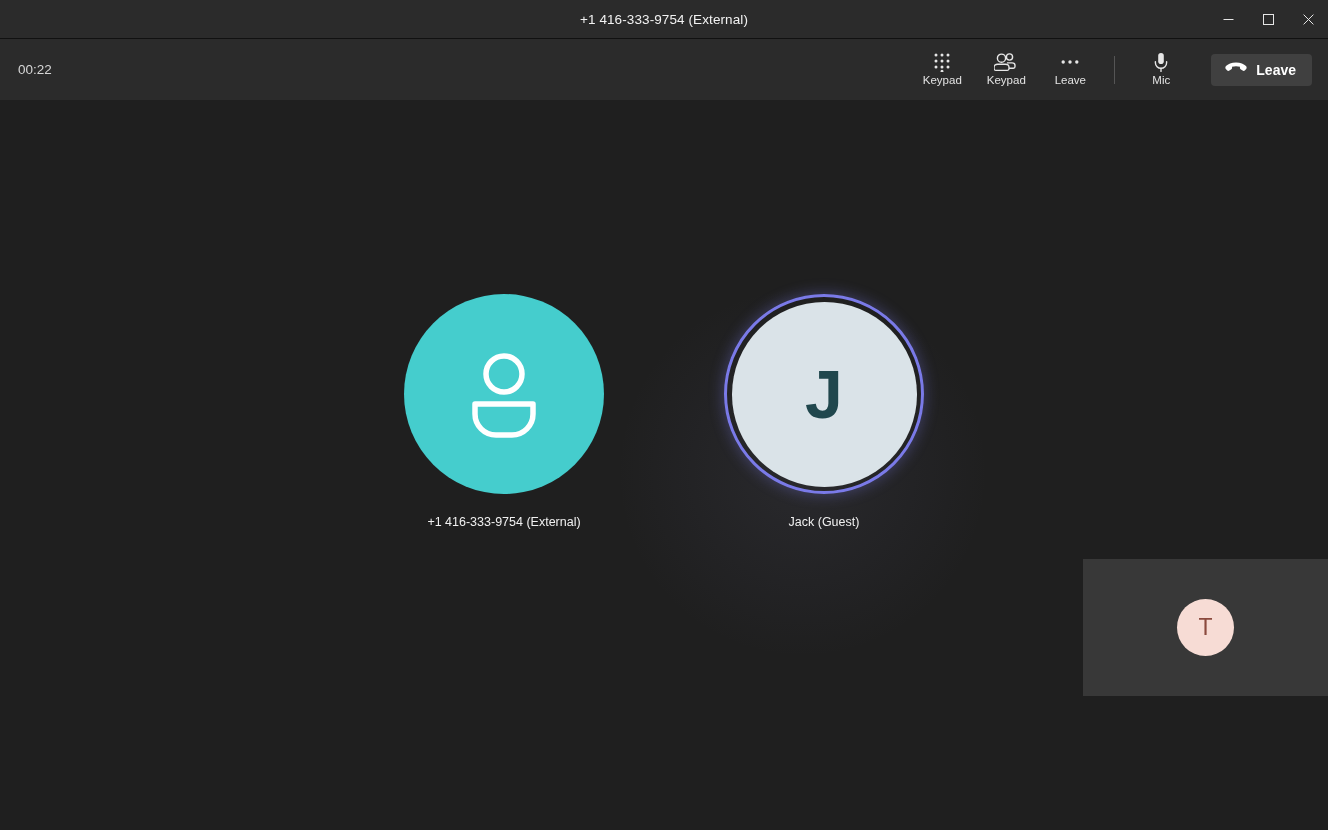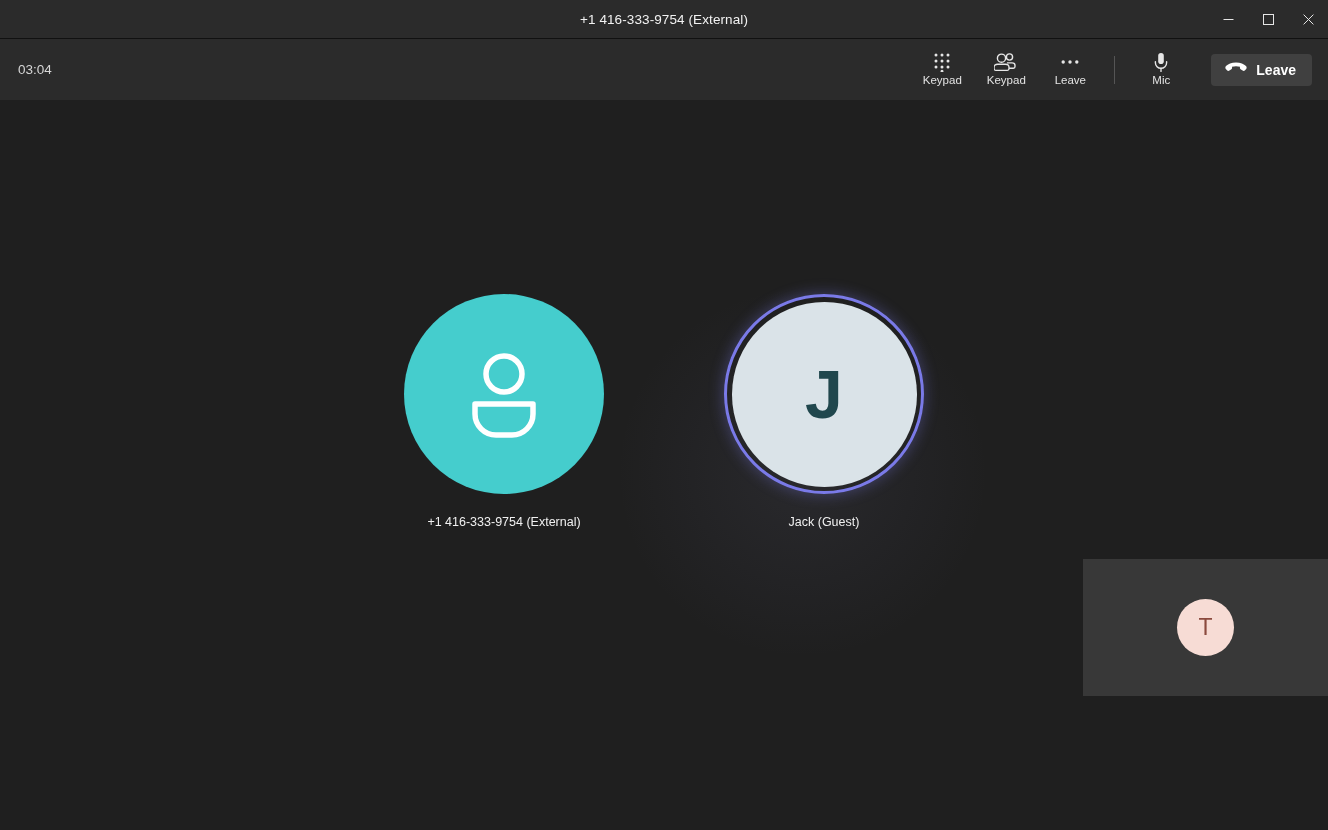--- a/index.html
+++ b/index.html
@@ -263,21 +263,21 @@
           <svg width="11" height="11" viewBox="0 0 11 11">
               <line x1="0.6" y1="0.6" x2="10.4" y2="10.4" stroke="#e6e6e6" stroke-width="1"></line>
               <line x1="10.4" y1="0.6" x2="0.6" y2="10.4" stroke="#e6e6e6" stroke-width="1"></line>
             </svg>
         </span>
       </div>
     </div>
   </div>
 
   <div class="toolbar">
-    <div class="call-timer">03:04</div>
+    <div class="call-timer">00:22</div>
     <div class="toolbar-spacer"></div>
     <div class="toolbar-actions">
 
       <button class="tool-btn">
         <span class="tool-icon">
           <svg width="18" height="20" viewBox="0 0 18 20">
             <g fill="#e6e6e6">
               <circle cx="3" cy="3" r="1.5"></circle>
                 <circle cx="9" cy="3" r="1.5"></circle>
                 <circle cx="15" cy="3" r="1.5"></circle>

